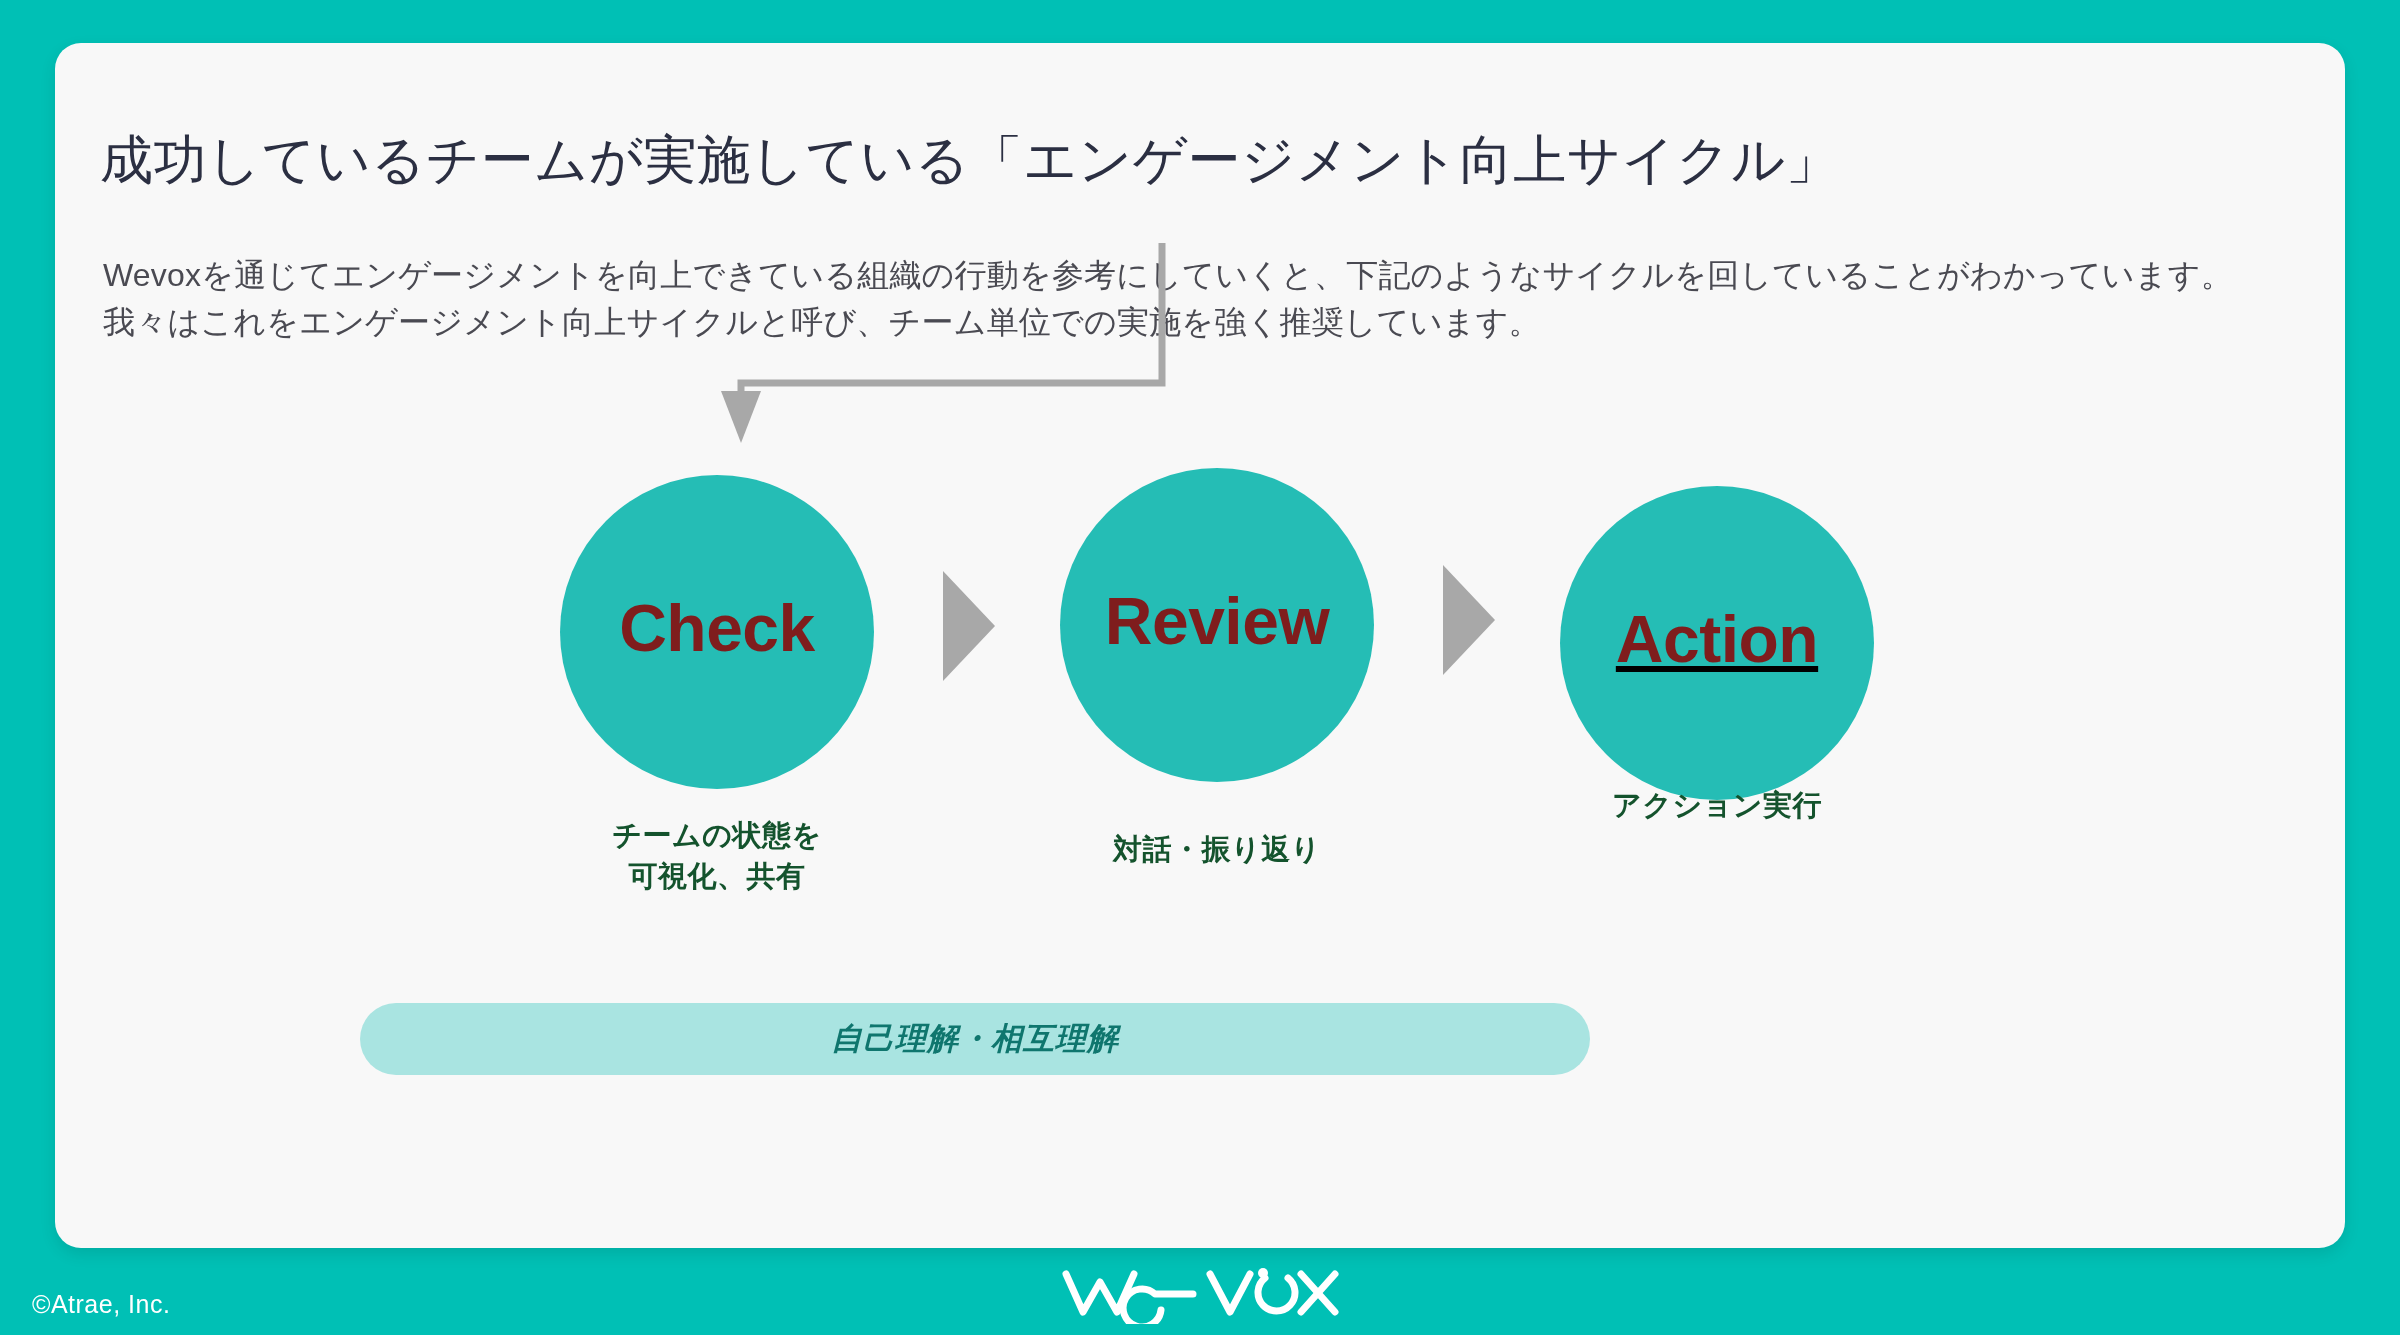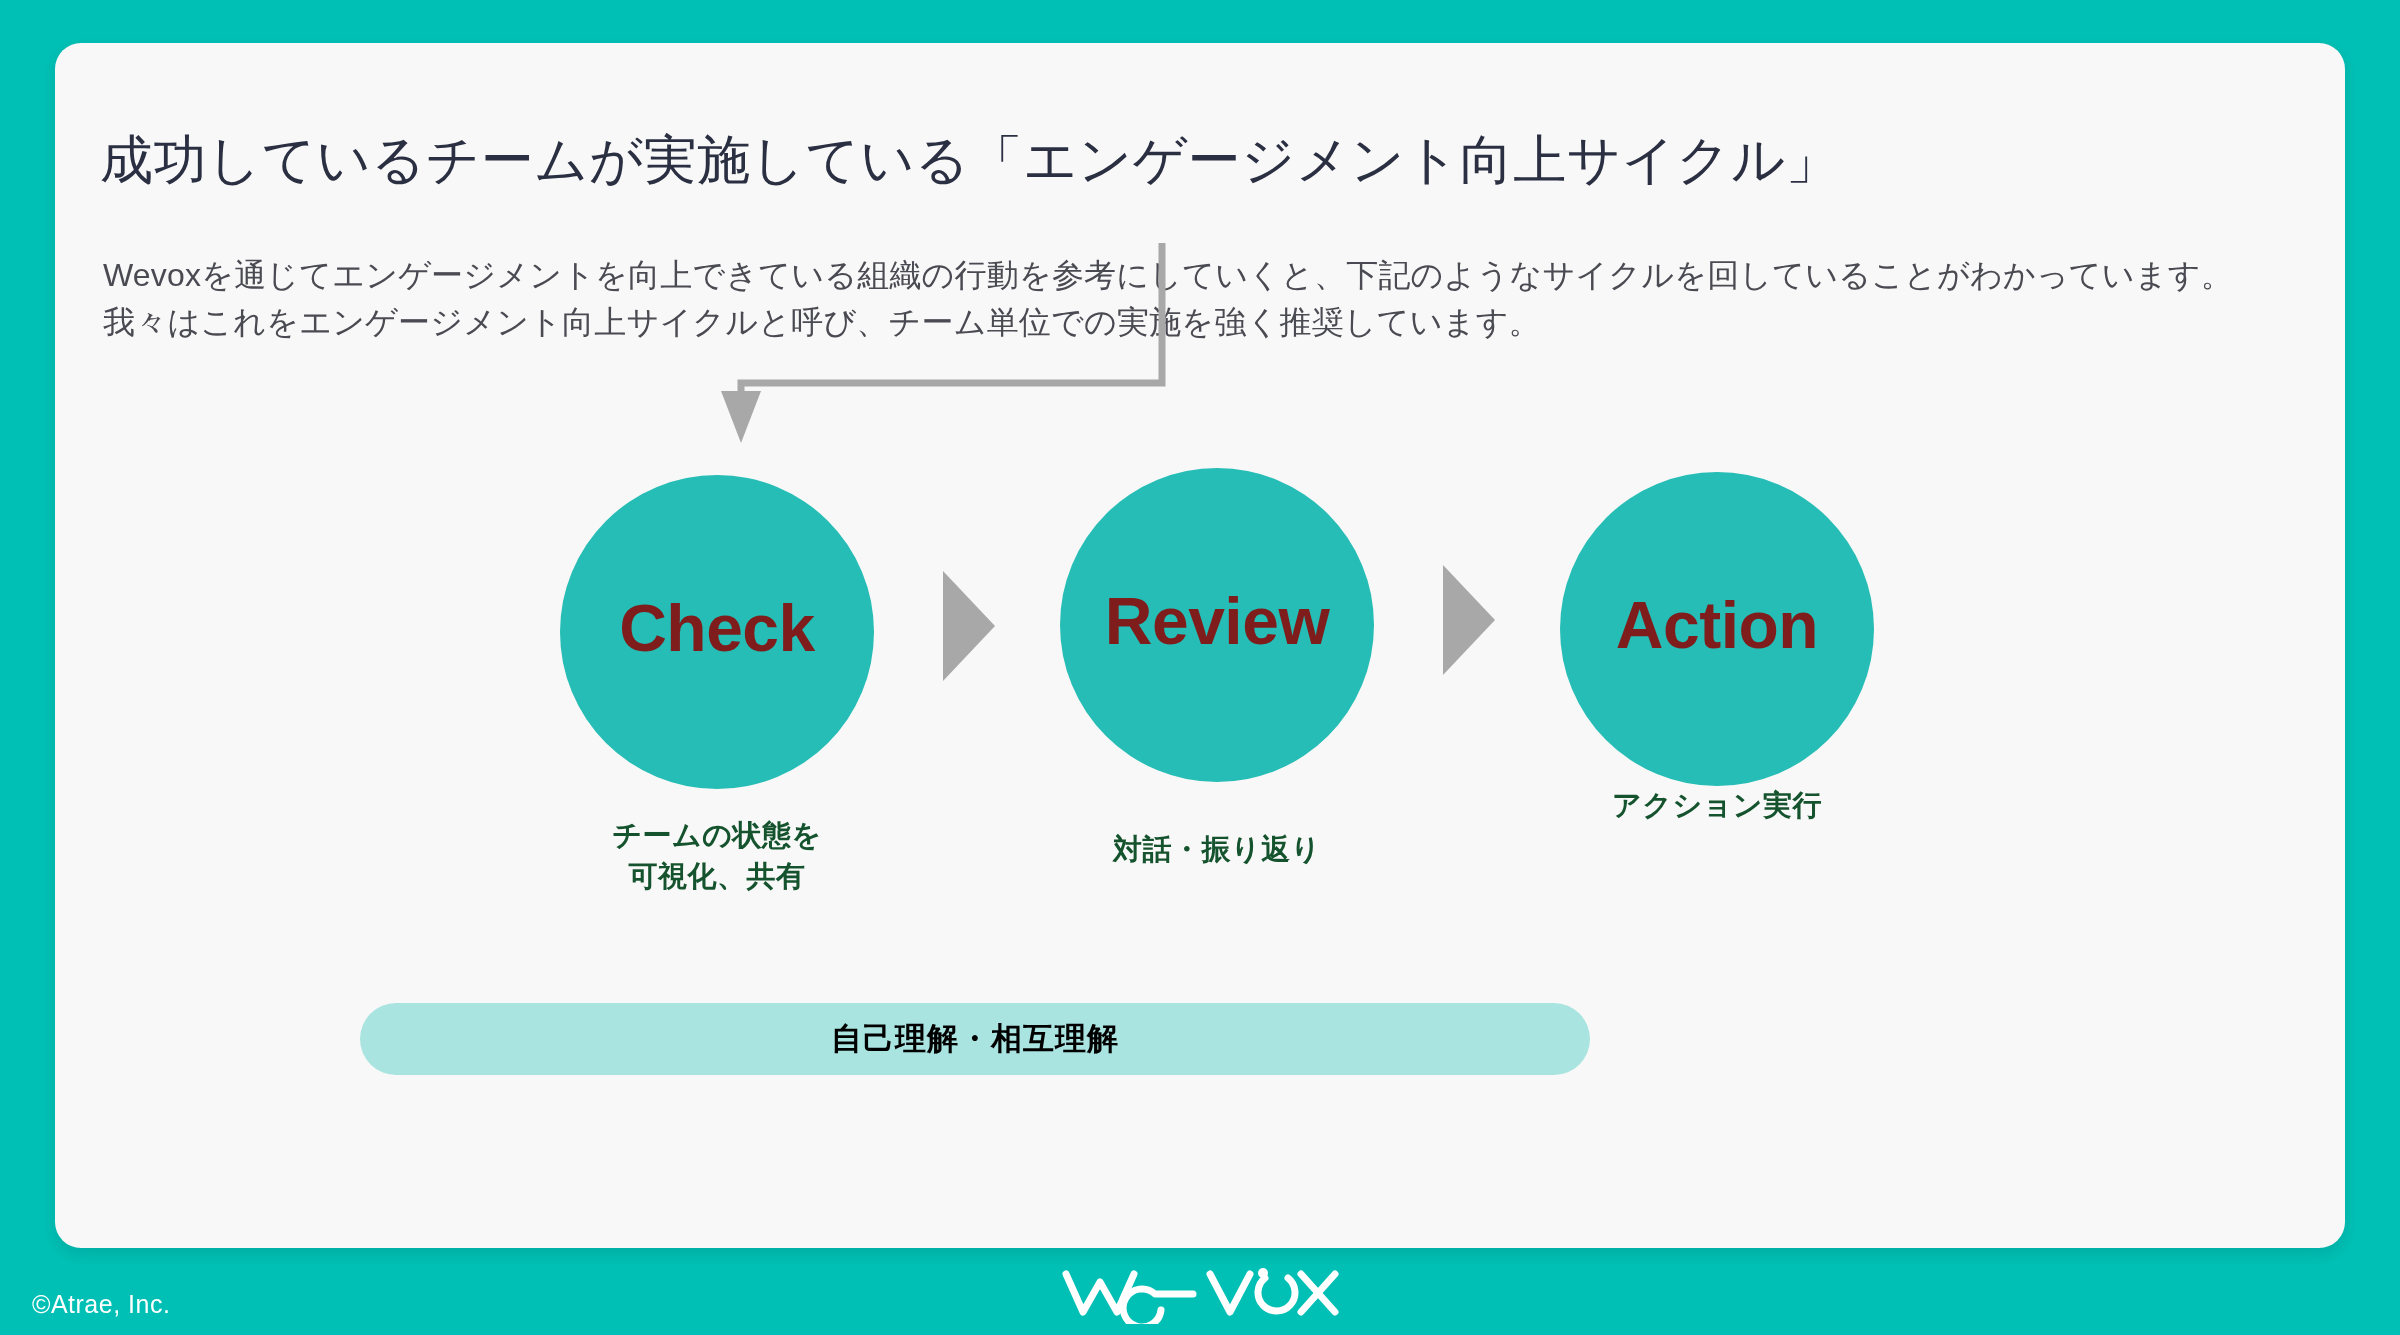--- a/index.html
+++ b/index.html
@@ -79,21 +79,21 @@
   .node-label {
     color: #7f1d1d;
     font-size: 66px;
     font-weight: bold;
     letter-spacing: -0.5px;
     line-height: 1;
     margin-bottom: 8px;
   }
   .node-check  { left: 505px;  top: 432px; }
   .node-review { left: 1005px; top: 425px; }
-  .node-action { left: 1505px; top: 429px; }
+  .node-action { left: 1505px; top: 443px; text-decoration: underline; }
 
   .caption {
     position: absolute;
     text-align: center;
     font-size: 29px;
     font-weight: bold;
     line-height: 1.42;
     color: #14532d;
     letter-spacing: 0.5px;
     white-space: pre-line;
@@ -110,22 +110,23 @@
     height: 72px;
     background: #a9e4e1;
     border-radius: 36px;
     display: flex;
     align-items: center;
     justify-content: center;
   }
   .pill-label {
     font-size: 31px;
     font-weight: bold;
-    color: #000000;
+    color: #0f766e;
     letter-spacing: 1px;
+    font-style: italic;
   }
 
   
   .copyright {
     position: absolute;
     left: 32px;
     top: 1282px;
     font-size: 25px;
     color: #ffffff;
     letter-spacing: 0.5px;

